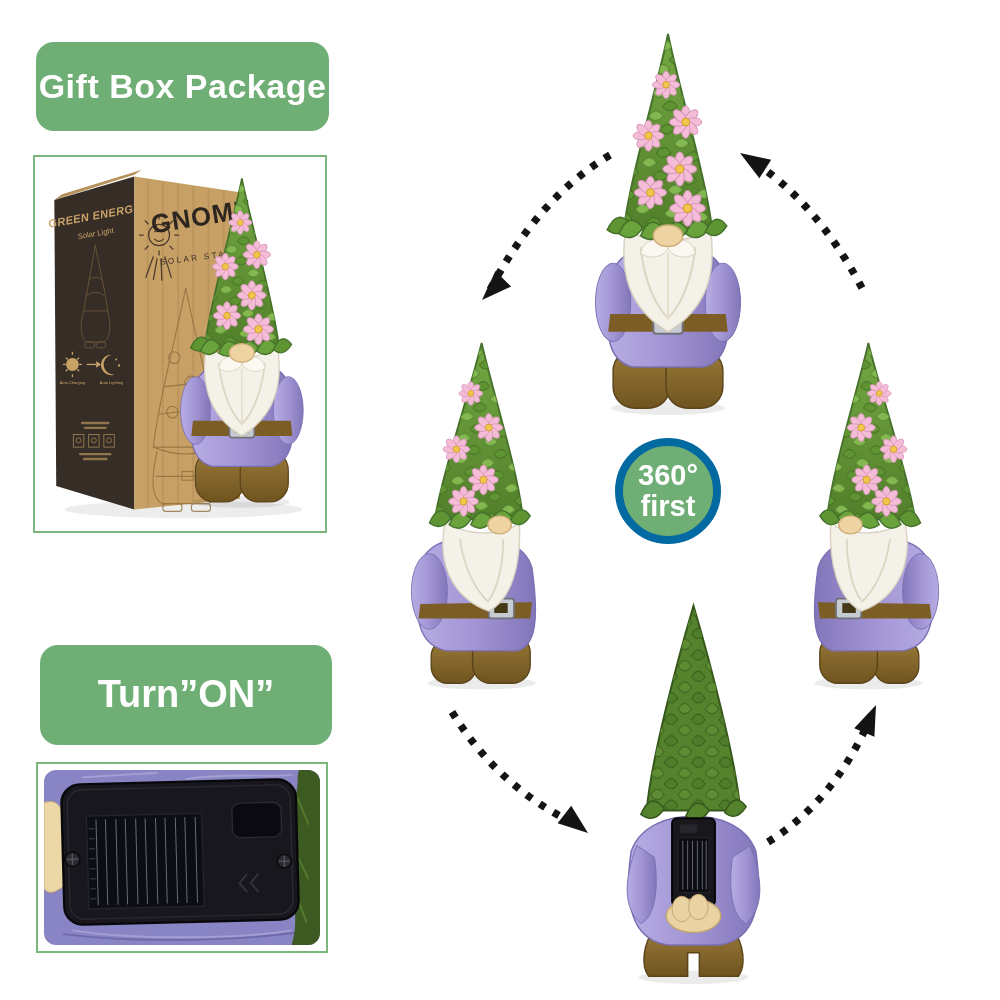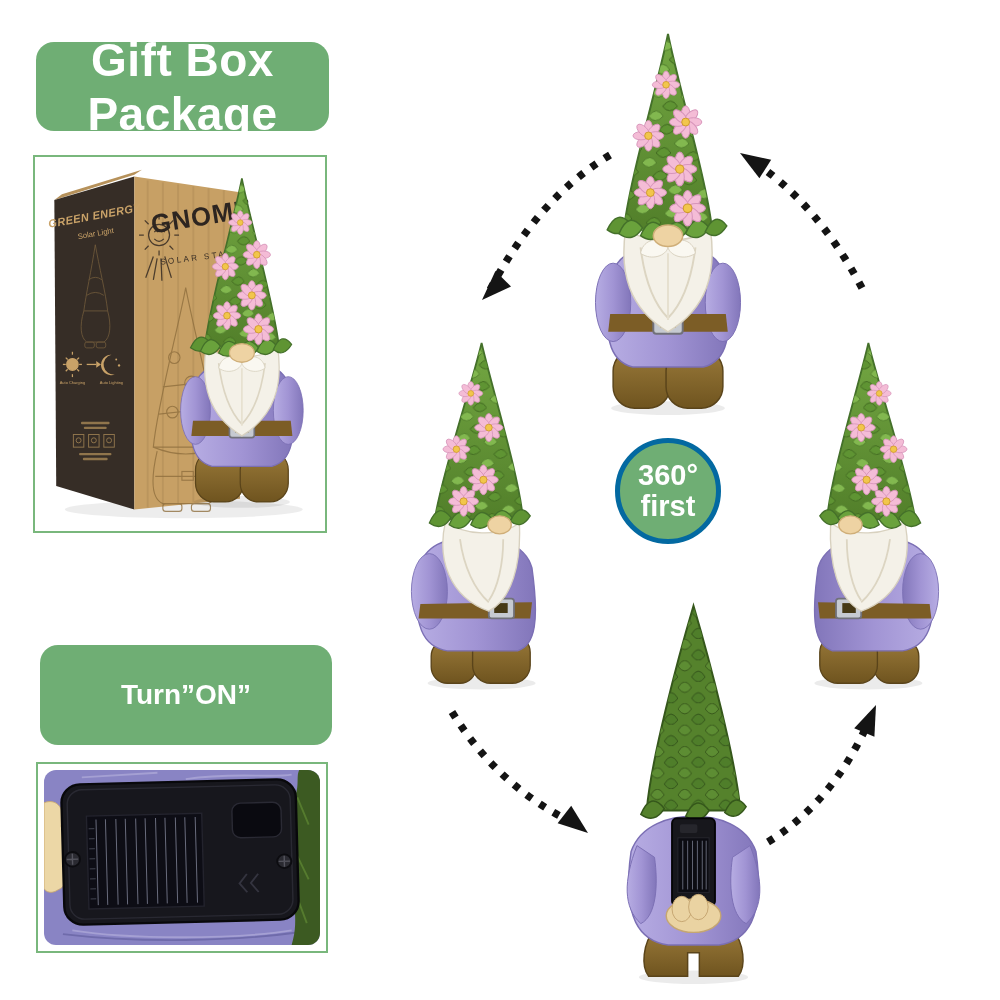--- a/index.html
+++ b/index.html
@@ -2,31 +2,31 @@
 <html><head>
 <meta charset="utf-8">
 <style>
   html,body{margin:0;padding:0;background:#fff}
   .canvas{position:relative;width:1000px;height:1000px;background:#fff;overflow:hidden;
           font-family:"Liberation Sans",sans-serif}
   svg text{font-family:"Liberation Sans",sans-serif}
   .badge{position:absolute;background:#6fae74;color:#fff;border-radius:18px;
          display:flex;flex-direction:column;align-items:center;justify-content:center;
          font-weight:700;text-align:center}
-  .badge-gift{left:36px;top:42px;width:293px;height:89px;font-size:46px;letter-spacing:.5px}
-  .badge-turnon{left:40px;top:645px;width:292px;height:100px;font-size:28px;line-height:1.3}
+  .badge-gift{left:36px;top:42px;width:293px;height:89px;font-size:34px;letter-spacing:.5px}
+  .badge-turnon{left:40px;top:645px;width:292px;height:100px;font-size:38px;line-height:1.3}
   .photo-frame{position:absolute;box-sizing:border-box;border:2px solid #79b77c;background:#fff;padding:6px}
   .frame-box{left:33px;top:155px;width:294px;height:378px}
   .frame-solar{left:36px;top:762px;width:292px;height:191px}
   .photo-frame svg{display:block;width:100%;height:100%;border-radius:12px;overflow:hidden}
   .carousel{position:absolute;left:0;top:0;width:1000px;height:1000px}
   .dash{fill:none;stroke:#141414;stroke-width:7.5;stroke-dasharray:6.5 9.5;stroke-linecap:butt}
   .ahead{fill:#141414}
   .circle360{position:absolute;left:615px;top:438px;width:106px;height:106px;border-radius:50%;
-             background:#6fae74;border:5px solid #0369a1;box-sizing:border-box;color:#fff;
+             background:#6fae74;border:8px solid #0369a1;box-sizing:border-box;color:#fff;
              display:flex;flex-direction:column;align-items:center;justify-content:center;
              font-size:29px;font-weight:700;line-height:1.08}
   .defs{position:absolute;width:0;height:0}
 </style>
 </head>
 <body>
 
 <div class="canvas">
 
   <svg class="defs" aria-hidden="true">

